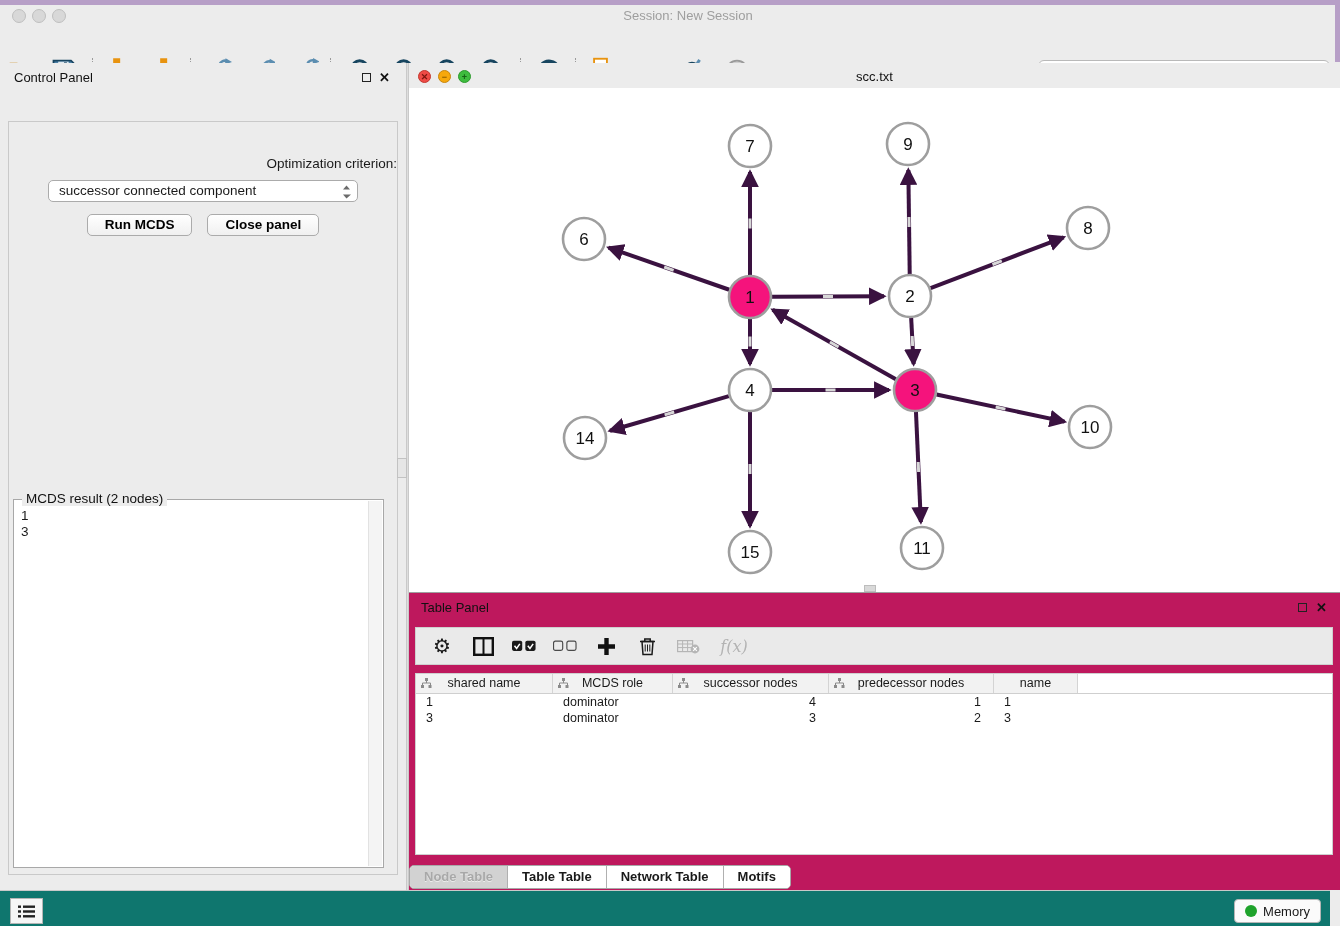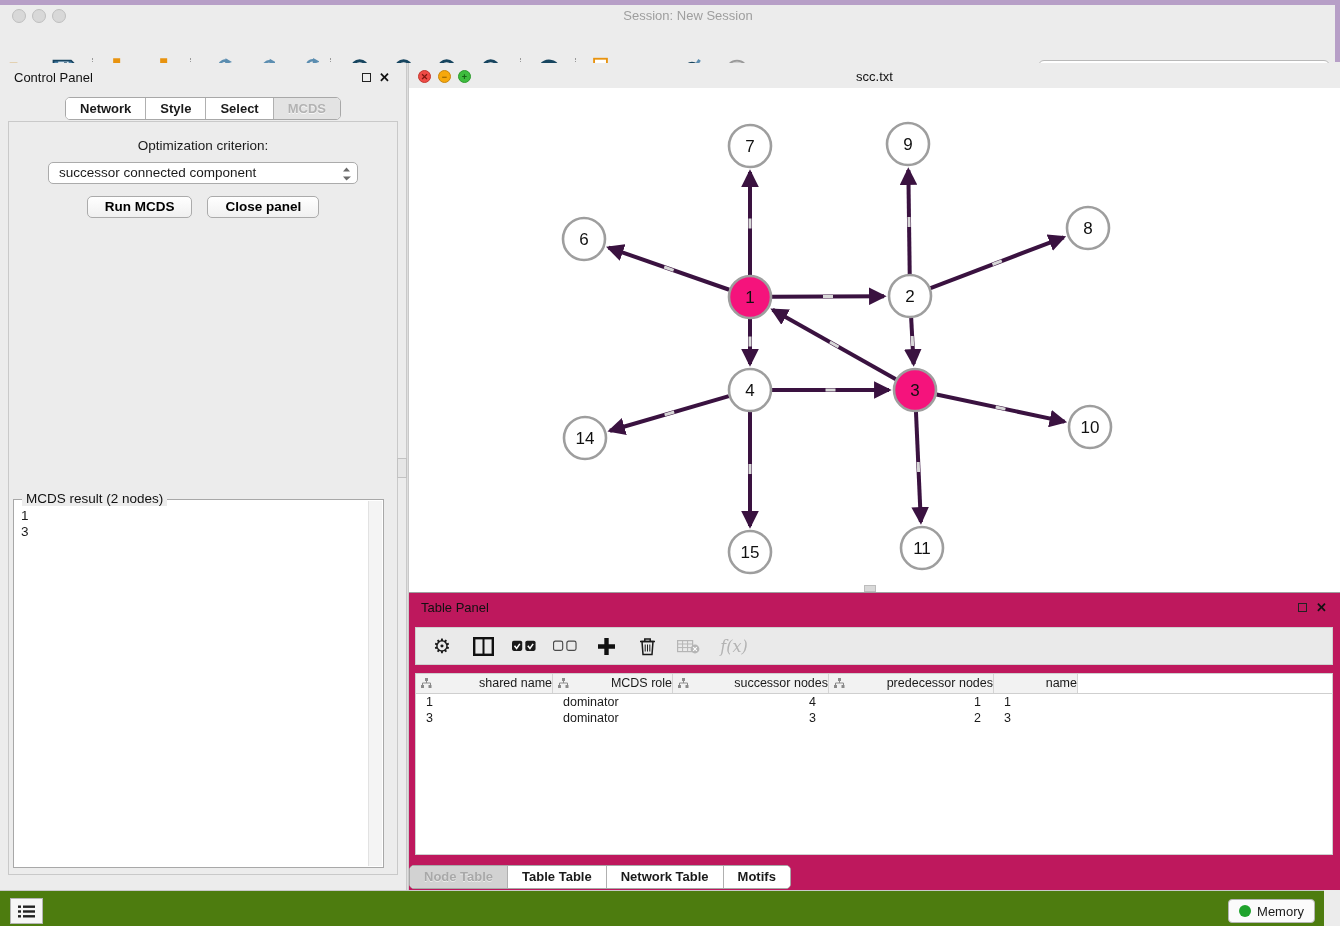--- a/index.html
+++ b/index.html
@@ -43,21 +43,21 @@
   .ph-float{position:absolute;top:10px;width:9px;height:9px;border:1.5px solid #222;box-sizing:border-box;}
   .ph-close{position:absolute;top:7px;font-size:13px;font-weight:bold;color:#111;line-height:16px;}
   .cp-tabs{position:absolute;left:0;top:34px;right:0;display:flex;justify-content:center;z-index:3;}
   .seg-group{display:flex;border:1px solid #a8a8a8;border-radius:5px;overflow:hidden;background:#fff;}
   .seg{height:21px;line-height:21px;padding:0 14px;font-size:13px;font-weight:bold;background:#fff;
        border-right:1px solid #b0b0b0;white-space:nowrap;}
   .seg:last-child{border-right:0;}
   .seg.active-top{background:#e3e3e3;color:#b2b2b2;text-shadow:0 1px 0 #f6f6f6;}
   .cp-body{position:absolute;left:8px;top:58px;right:8px;bottom:15px;background:#ececec;
            border:1px solid #c9c9c9;}
-  .opt-label{margin-top:16px;text-align:center;font-size:13.5px;}
+  .opt-label{margin-top:34px;text-align:right;font-size:13.5px;}
   .cp-select{position:relative;width:310px;height:22px;margin:9px auto 0;background:#fff;
              border:1px solid #ababab;border-radius:5px;box-sizing:border-box;}
   .cp-select .val{position:absolute;left:10px;top:0;height:20px;line-height:20px;font-size:13.5px;}
   .cp-select svg{position:absolute;right:6px;top:3px;}
   .btn-row{display:flex;justify-content:center;gap:15px;margin-top:12px;}
   .aqua-btn{height:22px;line-height:20px;padding:0 17px;background:linear-gradient(#ffffff,#f0f0f0);
             border:1px solid #ababab;border-radius:5px;font-size:13.5px;font-weight:600;
             font-family:"Liberation Sans",sans-serif;}
   .result-box{position:absolute;left:4px;right:13px;top:377px;bottom:6px;background:#fff;
               border:1px solid #a8a8a8;}
@@ -86,30 +86,30 @@
   .tp-toolbar{position:absolute;left:6px;top:34px;right:7px;height:38px;background:#eaeaea;
               border:1px solid #cfcfcf;box-sizing:border-box;display:flex;align-items:center;
               padding-left:14px;gap:17px;}
   .tpi{display:inline-flex;align-items:center;justify-content:center;width:24px;height:24px;}
   .gear-glyph{font-size:20px;line-height:22px;color:#1a1a1a;}
   .fx-glyph{font-family:"DejaVu Serif",serif;font-style:italic;font-size:16px;color:#b3b3b3;}
   .tp-table{position:absolute;left:6px;top:80px;right:7px;height:182px;background:#fff;
             border:1px solid #cfcfcf;box-sizing:border-box;overflow:hidden;}
   .th-row{display:flex;height:19px;border-bottom:1px solid #cfcfcf;background:#fff;}
   .th-cell{position:relative;height:19px;line-height:18px;background:#f2f2f2;
-           border-right:1px solid #d4d4d4;font-size:12.5px;text-align:right;box-sizing:border-box;}
+           border-right:1px solid #d4d4d4;font-size:12.5px;text-align:center;box-sizing:border-box;}
   .th-cell .tree{position:absolute;left:5px;top:4px;}
   .tr-row{display:flex;height:16px;line-height:16px;font-size:12.5px;}
   .tr-cell{box-sizing:border-box;overflow:hidden;white-space:nowrap;}
   .tp-tabs{position:absolute;left:0;top:272px;right:0;display:flex;justify-content:flex-start;}
   .tp-tabs .seg{height:22px;line-height:22px;}
   .seg.active-bottom{background:#d2d2d2;color:#a8a8a8;text-shadow:0 1px 0 #ececec;}
 
   
-  .statusbar{position:absolute;left:0;top:890px;right:16px;height:36px;background:#4d7c0f;
+  .statusbar{position:absolute;left:0;top:890px;right:10px;height:36px;background:#0f766e;
              border-top:1px solid #c9c9c9;}
   .list-btn{position:absolute;left:10px;top:7px;width:31px;height:24px;background:#f6f6f6;
             border:1px solid #b5b5b5;display:flex;align-items:center;justify-content:center;}
   .memory-btn{position:absolute;right:9px;top:8px;height:22px;background:#fbfbfb;
               border:1px solid #b5b5b5;border-radius:4px;display:flex;align-items:center;
               gap:6px;padding:0 10px;font-size:13px;}
   .mem-dot{width:12px;height:12px;border-radius:50%;}
 </style>
 </head>
 <body>
@@ -267,28 +267,20 @@
     </div>
   </div>
 
   <div class="main">
 
     <div class="control-panel">
       <div class="panel-header">
         <span class="panel-title">Control Panel</span>
         <span class="ph-float" style="left:362px"></span>
         <span class="ph-close" style="left:379px">✕</span>
-      </div>
-      <div class="cp-tabs">
-        <div class="seg-group" id="cp-tab-group">
-            <span class="seg">Network</span>
-            <span class="seg">Style</span>
-            <span class="seg">Select</span>
-            <span class="seg active-top">MCDS</span>
-          </div>
       </div>
       <div class="cp-body">
         <div class="opt-label">Optimization criterion:</div>
         <div class="cp-select">
           <span class="val">successor connected component</span>
           <svg width="9" height="16" viewBox="0 0 9 16">
               <path d="M4.5 1.5L8 5.6H1z" fill="#6b6b6b"></path>
               <path d="M4.5 14.5L1 10.4h8z" fill="#6b6b6b"></path>
             </svg>
         </div>

